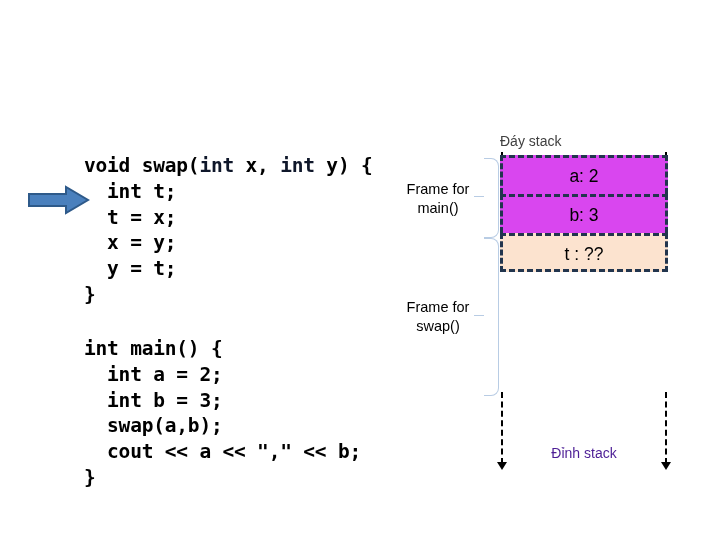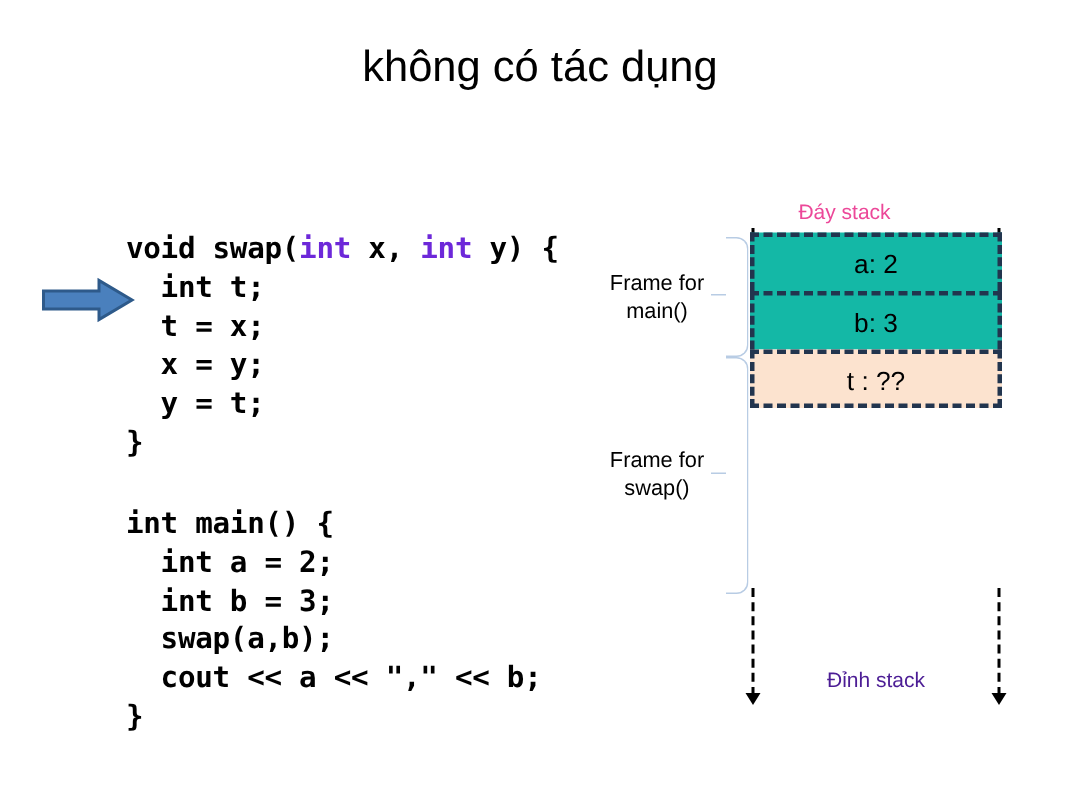--- a/index.html
+++ b/index.html
@@ -40,21 +40,21 @@
     font-family: "DejaVu Sans Mono", monospace;
     font-size: 19.5px;
     line-height: 25.8px;
     font-weight: bold;
     color: #000000;
     white-space: pre;
     letter-spacing: -0.2px;
   }
   #code-swap { left: 84px; top: 153px; }
   #code-main { left: 84px; top: 336px; }
-  .kw-int { color: #6d28d9; }
+  .kw-int { color: #0f172a; }
 
   
   #exec-arrow {
     position: absolute;
     left: 28px;
     top: 185px;
     width: 62px;
     height: 30px;
   }
 
@@ -72,21 +72,21 @@
     text-align: center;
     font-size: 17.5px;
     color: #000000;
     border: 3px dashed #22354e;
     border-bottom-width: 0;
     font-family: "Liberation Sans", sans-serif;
   }
   .stack-row:last-child {
     border-bottom-width: 3px;
   }
-  .stack-row.blue { background: #14b8a6; }
+  .stack-row.blue { background: #d946ef; }
   .stack-row.peach { background: #fce3cf; }
   .stack-row.narrow-text { font-size: 17px; }
 
   
   .guide-line {
     position: absolute;
     border-left: 2px dashed #000000;
     width: 0;
   }
   #guide-left-top  { left: 501px; top: 152px; height: 22px; }
@@ -98,26 +98,25 @@
     width: 0; height: 0;
     border-left: 5px solid transparent;
     border-right: 5px solid transparent;
     border-top: 8px solid #000000;
   }
   #head-left-bot  { left: 497px; top: 462px; }
   #head-right-bot { left: 661px; top: 462px; }
 
   #label-day-stack {
     position: absolute;
-    left: 479px;
+    left: 500px;
     top: 133px;
     width: 168px;
-    text-align: center;
     font-size: 14px;
-    color: #ec4899;
+    color: #404040;
   }
   #label-dinh-stack {
     position: absolute;
     left: 500px;
     top: 445px;
     width: 168px;
     text-align: center;
     font-size: 14px;
     color: #4c1d95;
   }
@@ -148,21 +147,20 @@
     border-top: 1.6px solid #b8cce4;
     width: 10px;
   }
   #tick-main { left: 474px; top: 196px; }
   #tick-swap { left: 474px; top: 315px; }
 </style>
 </head>
 <body>
 
 <div id="slide-title">
-  <span class="title-line">không có tác dụng</span>
 </div>
 
 <div class="code-block" id="code-swap"><span>void swap(<span class="kw-int">int</span> x, <span class="kw-int">int</span> y) {</span>
 <span>  int t;</span>
 <span>  t = x;</span>
 <span>  x = y;</span>
 <span>  y = t;</span>
 <span>}</span></div>
 
 <div class="code-block" id="code-main"><span>int main() {</span>

